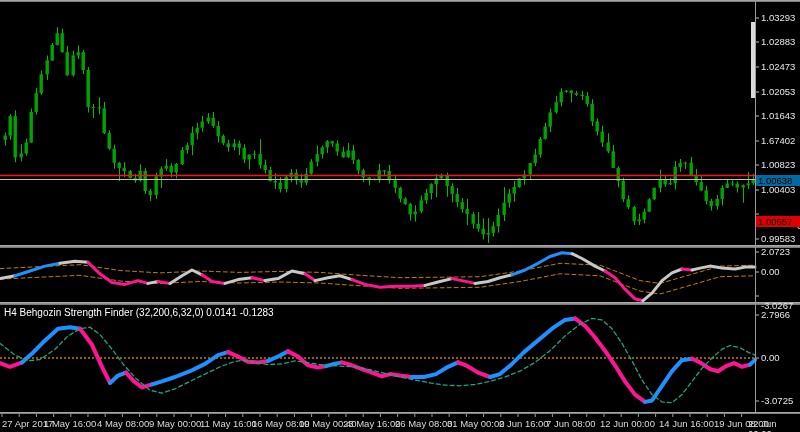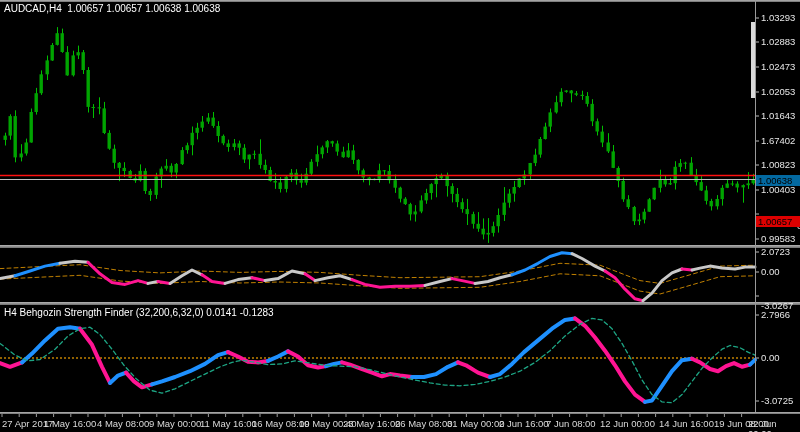--- a/index.html
+++ b/index.html
@@ -429,21 +429,20 @@
       <line x1="741.6" y1="414" x2="741.6" y2="417" stroke="#9a9a9a" stroke-width="1"></line>
     </svg>
 
   <div id="div-top" class="divider"></div>
   <div id="div-1" class="divider"></div>
   <div id="div-2" class="divider"></div>
   <div id="div-axis" class="divider"></div>
   <div id="vaxis-sep"></div>
   <div id="range-bar"></div>
 
-  <div id="title" class="txt"><span>AUDCAD,H4</span>&nbsp;&nbsp;<span>1.00657 1.00657 1.00638 1.00638</span></div>
 
   <div id="ind2-label" class="txt ind-label">H4 Behgozin Strength Finder (32,200,6,32,0) 0.0141 -0.1283</div>
 
   <div id="price-axis">
       <div class="axis-label" style="left: 761px; top: 13px;">1.03293</div>
       <div class="axis-label" style="left: 761px; top: 37px;">1.02883</div>
       <div class="axis-label" style="left: 761px; top: 62px;">1.02473</div>
       <div class="axis-label" style="left: 761px; top: 87px;">1.02053</div>
       <div class="axis-label" style="left: 761px; top: 111px;">1.01643</div>
       <div class="axis-label" style="left: 761px; top: 136px;">1.67402</div>

